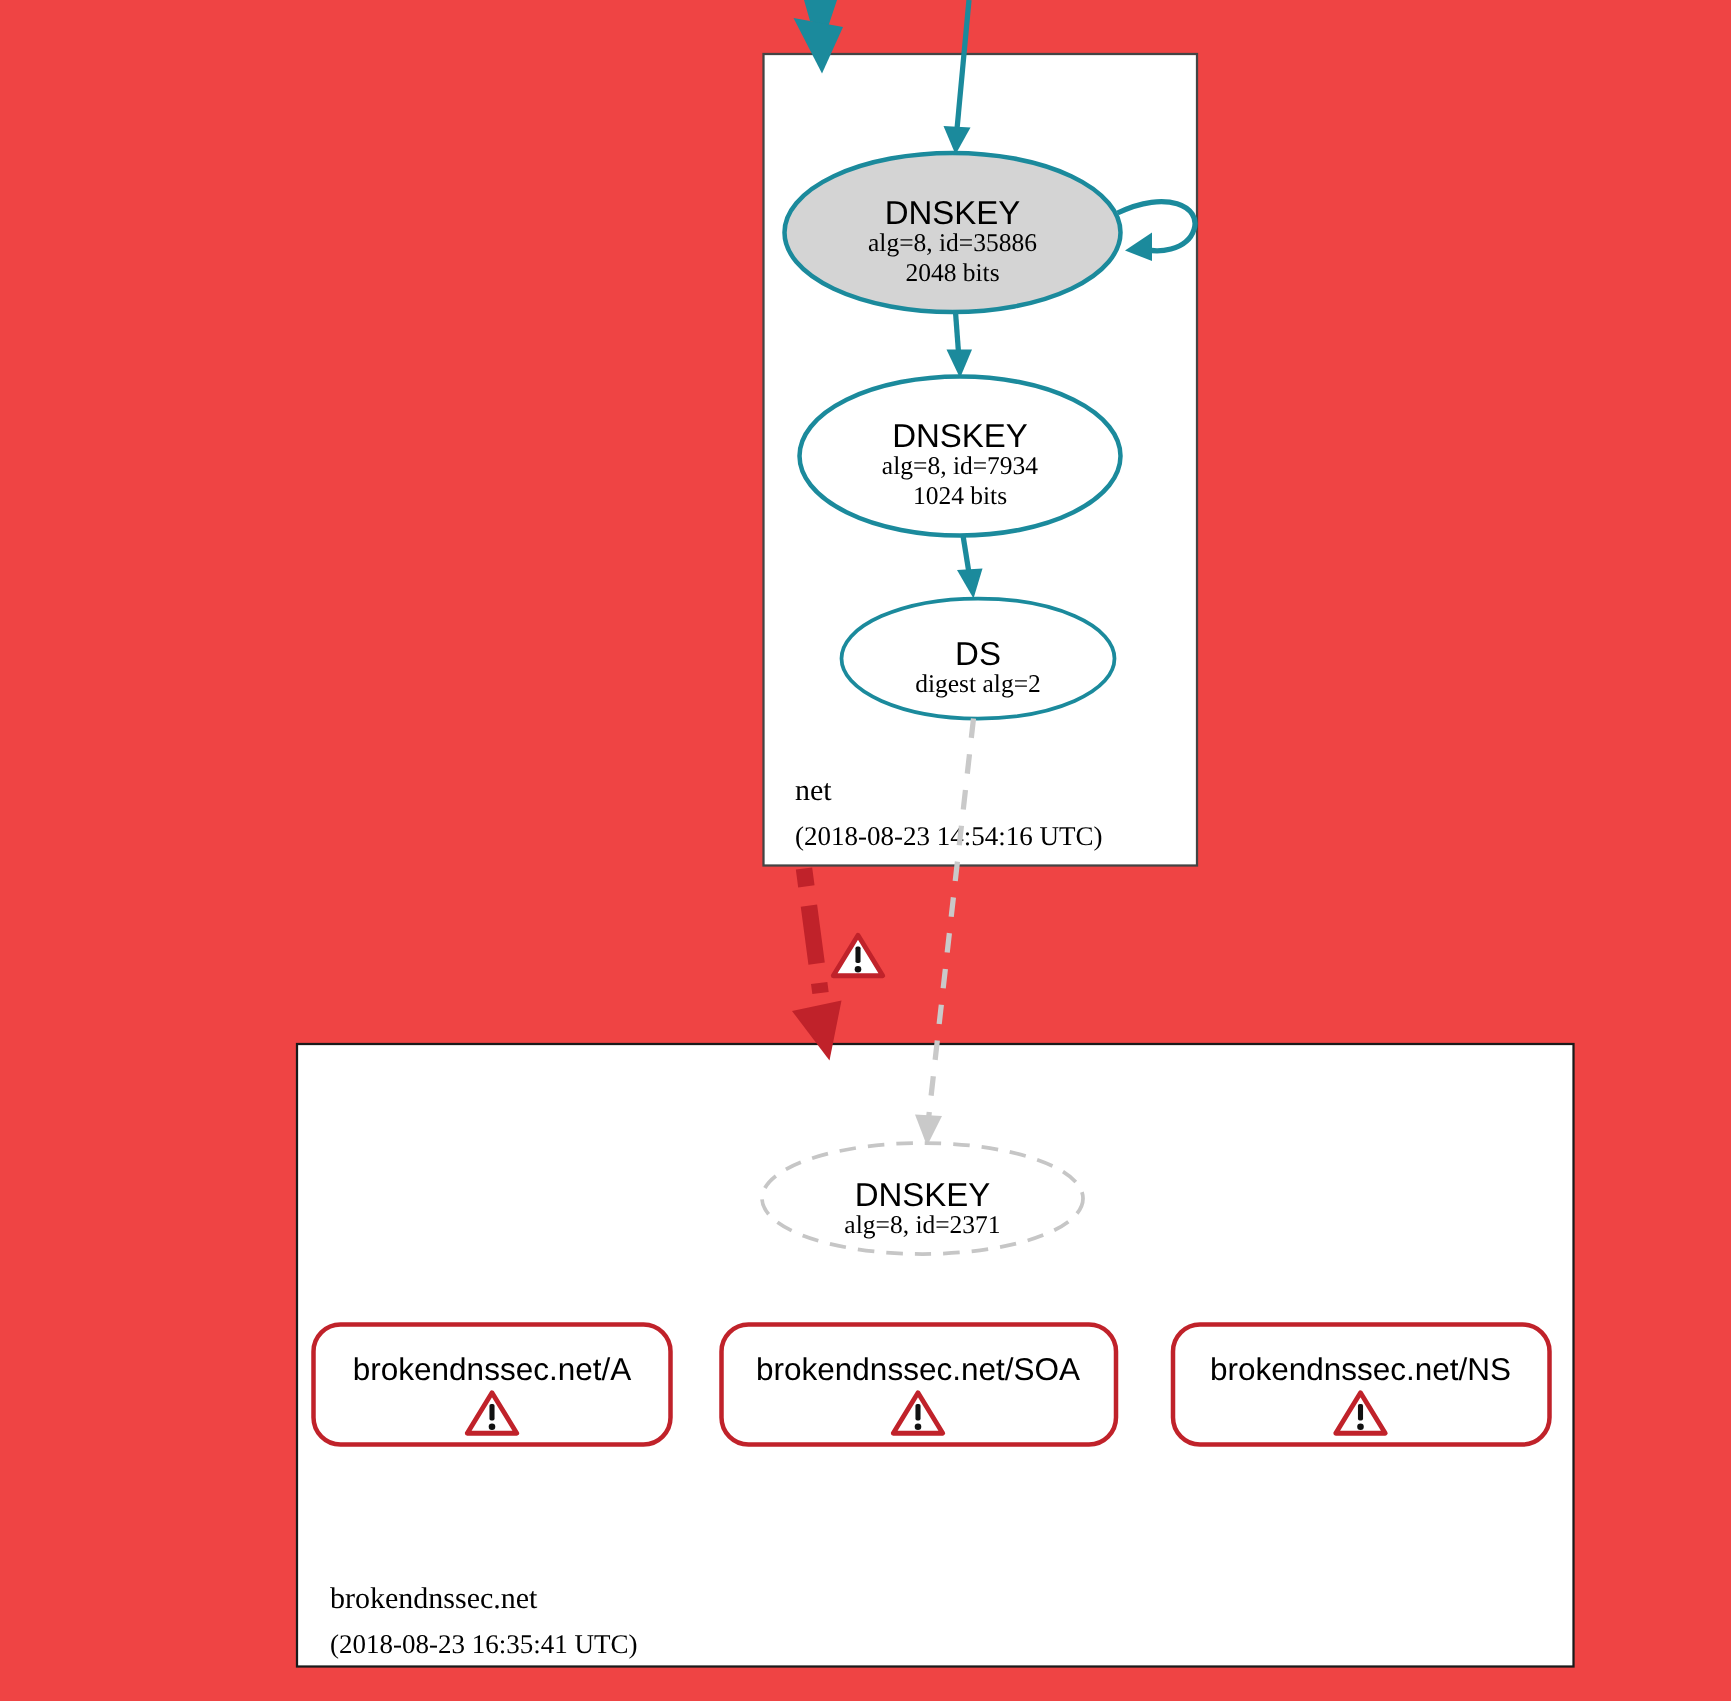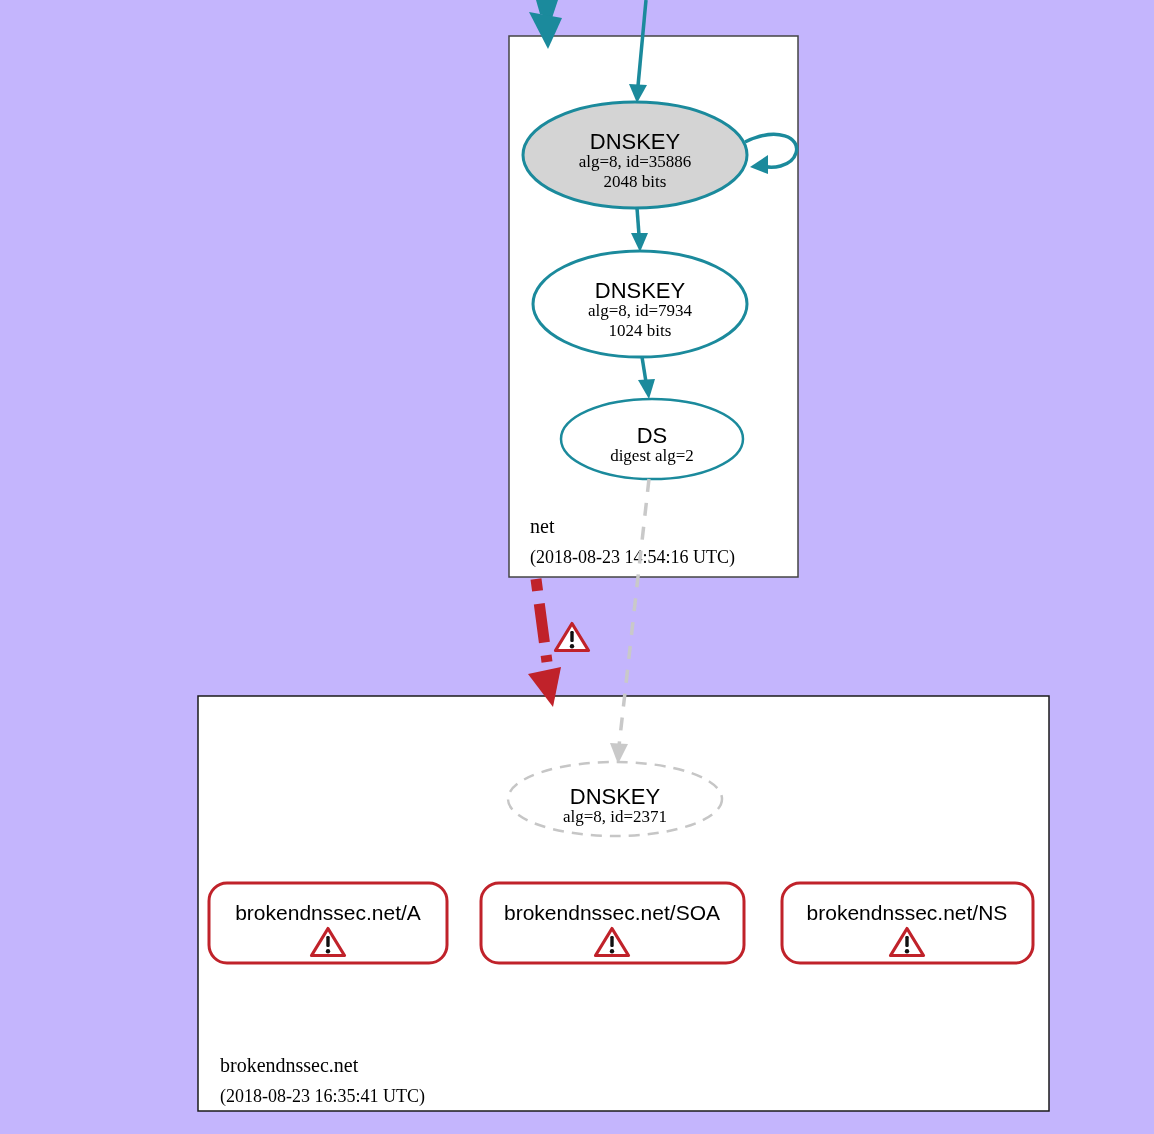--- a/index.html
+++ b/index.html
@@ -4,21 +4,21 @@
 <style>
   html, body {
     margin: 0;
     padding: 0;
     background: #ffffff;
   }
   #stage {
     position: relative;
     width: 1154px;
     height: 1134px;
-    background: #c4b5fd;
+    background: #ef4444;
     overflow: hidden;
   }
   svg { display: block; }
 
   .zonebox-net   { fill: #ffffff; stroke: #444444; stroke-width: 1.5; }
   .zonebox-child { fill: #ffffff; stroke: #1a1a1a; stroke-width: 1.5; }
 
   .node-secure-ksk { fill: #d4d4d4; stroke: #1b8a9c; stroke-width: 3; }
   .node-secure     { fill: #ffffff; stroke: #1b8a9c; stroke-width: 3; }
   .node-ds         { fill: #ffffff; stroke: #1b8a9c; stroke-width: 2.5; }

